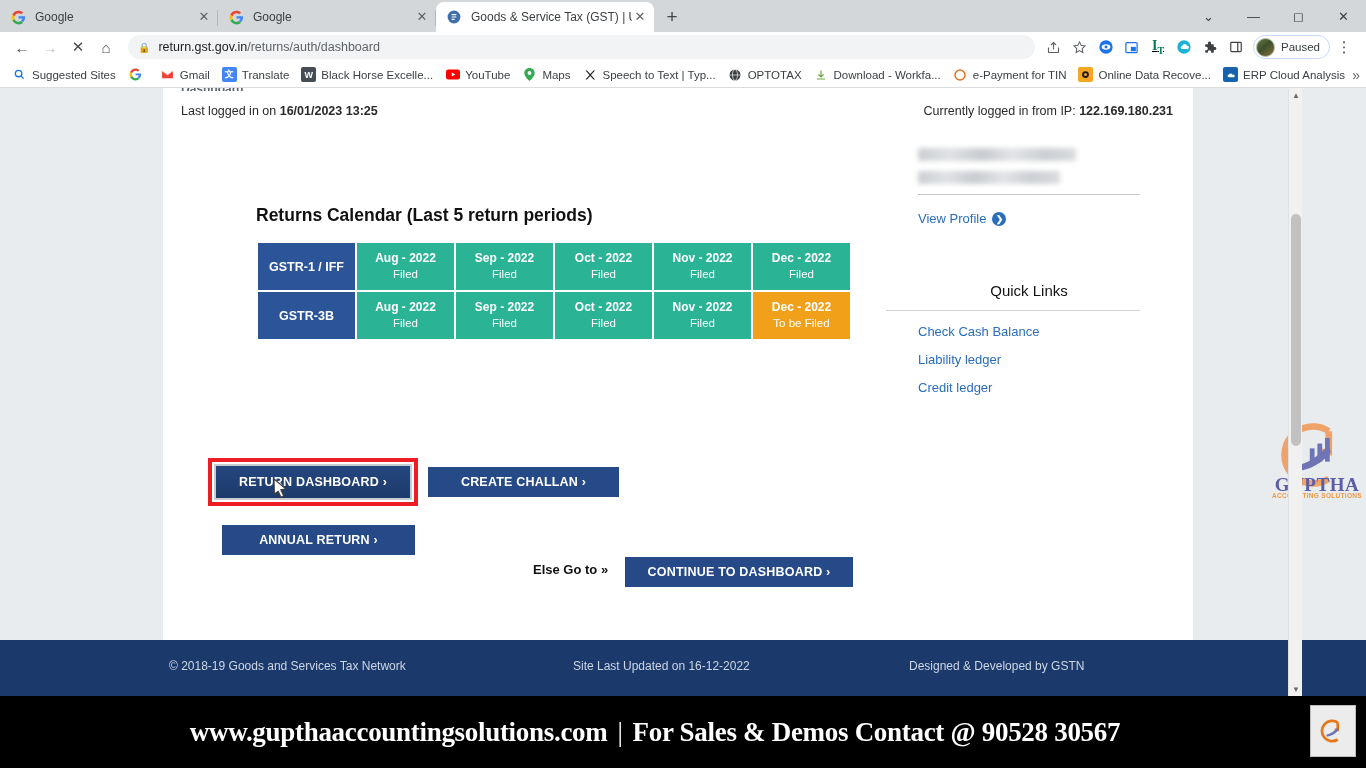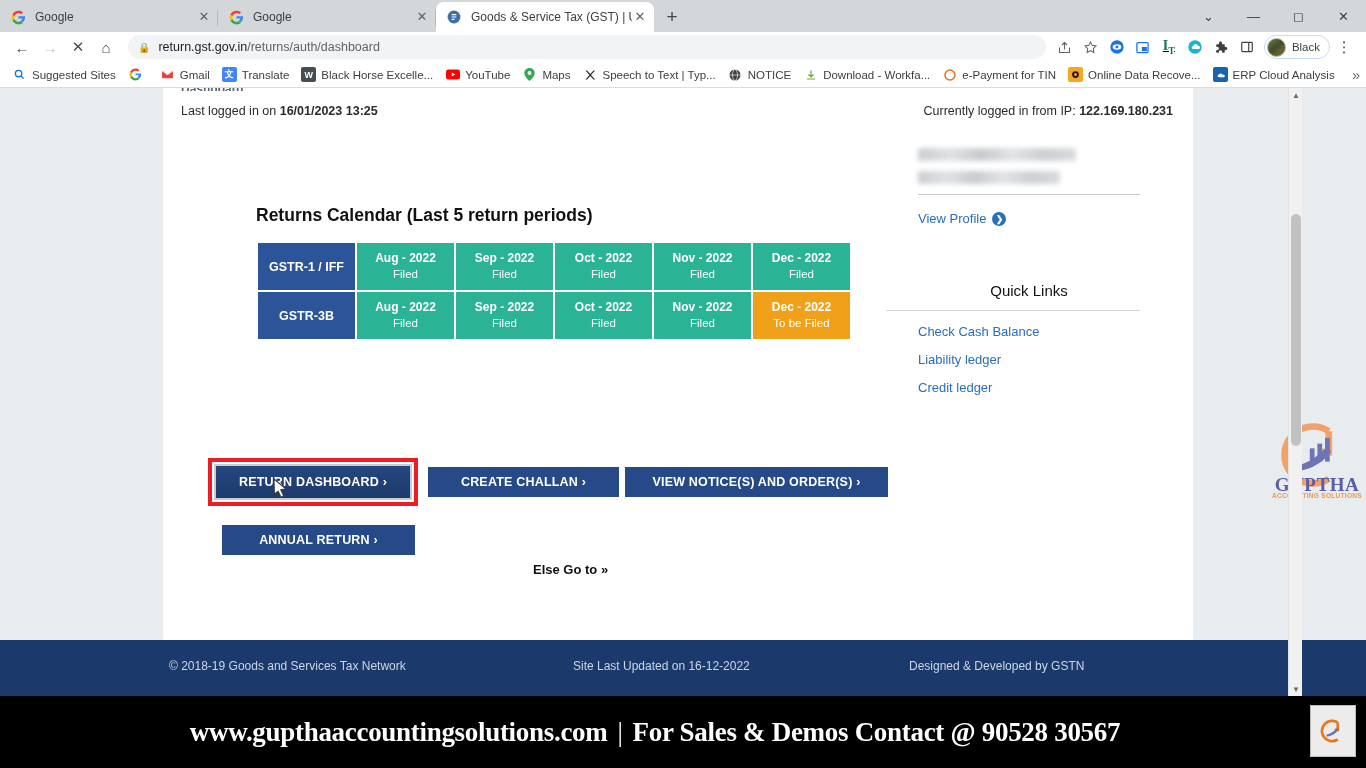--- a/index.html
+++ b/index.html
@@ -405,21 +405,21 @@
       <div class="tbicon">
         <svg width="14" height="14" viewBox="0 0 24 24" fill="none" stroke="#3c4043" stroke-width="2">
             <rect x="3" y="4" width="18" height="16" rx="1.5"></rect>
             <line x1="15" y1="4" x2="15" y2="20"></line>
           </svg>
       </div>
     </div>
 
     <div class="profilechip">
       <span class="pav"></span>
-      <span class="plabel">Black</span>
+      <span class="plabel">Paused</span>
     </div>
     <div class="navbtn">⋮</div>
   </div>
 
   <div class="bookmarks">
     <div class="bm">
       <span class="bmico">
         <svg width="11" height="11" viewBox="0 0 24 24" fill="none" stroke="#1a73e8" stroke-width="3">
             <circle cx="10" cy="10" r="7"></circle>
             <line x1="15" y1="15" x2="21" y2="21"></line>
@@ -486,21 +486,21 @@
       <span>Speech to Text | Typ...</span>
     </div>
     <div class="bm">
       <span class="bmico">
         <svg width="12" height="12" viewBox="0 0 24 24">
             <circle cx="12" cy="12" r="11" fill="#3c4043"></circle>
             <ellipse cx="12" cy="12" rx="5" ry="11" fill="none" stroke="#fff" stroke-width="1.3"></ellipse>
             <line x1="1" y1="12" x2="23" y2="12" stroke="#fff" stroke-width="1.3"></line>
           </svg>
       </span>
-      <span>NOTICE</span>
+      <span>OPTOTAX</span>
     </div>
     <div class="bm">
       <span class="bmico">
         <svg width="12" height="12" viewBox="0 0 24 24" fill="none" stroke="#6ba53a" stroke-width="2.4">
             <path d="M12 3v12M7 11l5 5 5-5M4 20h16"></path>
           </svg>
       </span>
       <span>Download - Workfa...</span>
     </div>
     <div class="bm">
@@ -603,24 +603,24 @@
         </table>
 
 
       <div class="redbox"></div>
       <div class="btn pressed btn-return">RETURN DASHBOARD ›</div>
       <svg class="cursor-arrow" viewBox="0 0 16 20">
         <path d="M1 1l12 10-5.2.6L10.7 18 8 19.2 5.2 13.3 1.4 16z" fill="#fff" stroke="#3a3a3a" stroke-width="1.1"></path>
       </svg>
 
       <div class="btn btn-challan">CREATE CHALLAN ›</div>
-      <div class="btn btn-notice">VIEW NOTICE(S) AND ORDER(S) ›</div>
       <div class="btn btn-annual">ANNUAL RETURN ›</div>
 
       <div class="elsegoto">Else Go to »</div>
+      <div class="btn btn-continue">CONTINUE TO DASHBOARD ›</div>
 
       <div class="rail">
         <div class="blurline bl1"></div>
         <div class="blurline bl2"></div>
         <div class="railsep"></div>
         <div class="viewprofile">
           <span>View Profile</span>
           <span class="circarrow">❯</span>
         </div>
         <div class="quicklinks-title">Quick Links</div>

